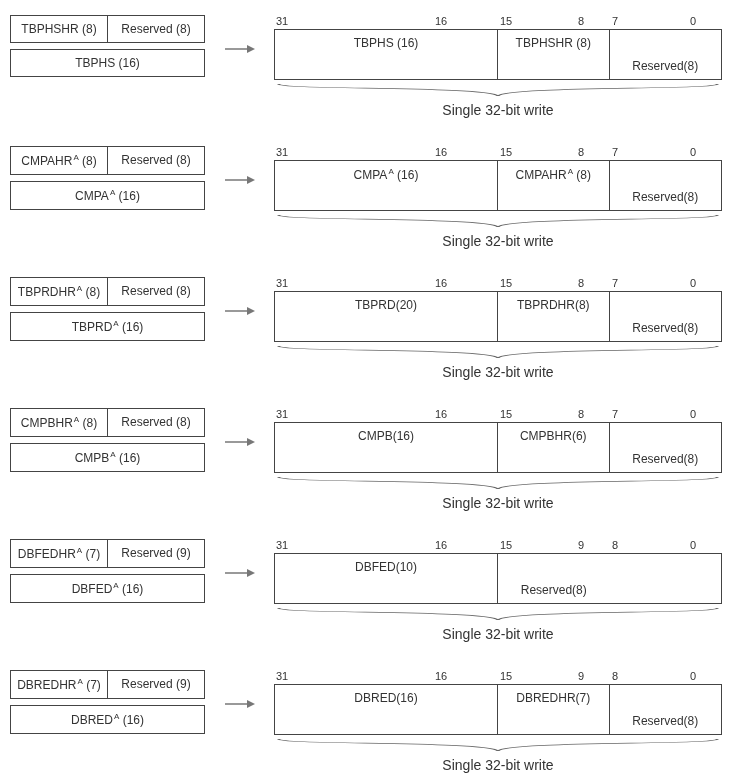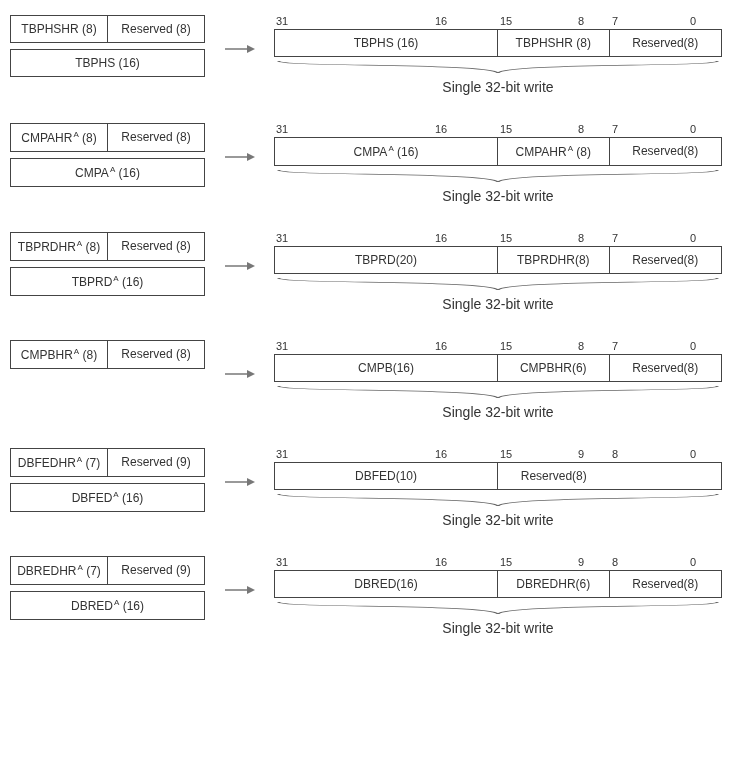--- a/index.html
+++ b/index.html
@@ -68,21 +68,21 @@
     display: flex;
     border: 1.5px solid #444;
   }
   .reg32 > div {
     text-align: center;
     padding: 6px 2px;
     box-sizing: border-box;
   }
   .reg32 .hi { width: 50%; border-right: 1.5px solid #444; }
   .reg32 .md { width: 25%; border-right: 1.5px solid #444; }
-  .reg32 .lo { width: 25%; }
+  .reg32 .lo { width: 25%; margin-top: 23px; }
   .brace-wrap {
     position: relative;
     height: 20px;
     margin-top: 2px;
   }
   .brace-wrap svg { width: 100%; height: 20px; display:block; }
   .caption {
     text-align: center;
     font-size: 14px;
     color: #333;
@@ -223,20 +223,21 @@
         </div>
     <div class="caption">Single 32-bit write</div>
   </div>
     </div>
     <div class="row">
       <div class="left-col">
     <div class="left-top">
       <div>CMPBHR<span class="sup">A</span> (8)</div>
       <div>Reserved (8)</div>
     </div>
+    <div class="left-bottom">CMPB<span class="sup">A</span> (16)</div>
   </div>
       <div class="arrow-col">
         <svg width="30" height="12" viewBox="0 0 30 12">
   <line x1="0" y1="6" x2="22" y2="6" stroke="#777" stroke-width="1.5"></line>
   <polygon points="22,2 30,6 22,10" fill="#777"></polygon>
 </svg>
       </div>
       <div class="right-col">
     <div class="bitnums">
       <div class="bn-high">
@@ -330,21 +331,21 @@
             <span class="bn-l">15</span>
             <span class="bn-r">9</span>
           </div>
       <div class="bn-low">
             <span class="bn-l">8</span>
             <span class="bn-r">0</span>
           </div>
     </div>
     <div class="reg32">
       <div class="hi">DBRED(16)</div>
-      <div class="md">DBREDHR(6)</div>
+      <div class="md">DBREDHR(7)</div>
       <div class="lo">Reserved(8)</div>
     </div>
     <div class="brace-wrap">
           <svg viewBox="0 0 100 20" preserveAspectRatio="none">
   <path d="M1,2 C1,8 48,4 50,14 C52,4 99,8 99,2" fill="none" stroke="#666" stroke-width="0.6"></path>
 </svg>
         </div>
     <div class="caption">Single 32-bit write</div>
   </div>
     </div>

